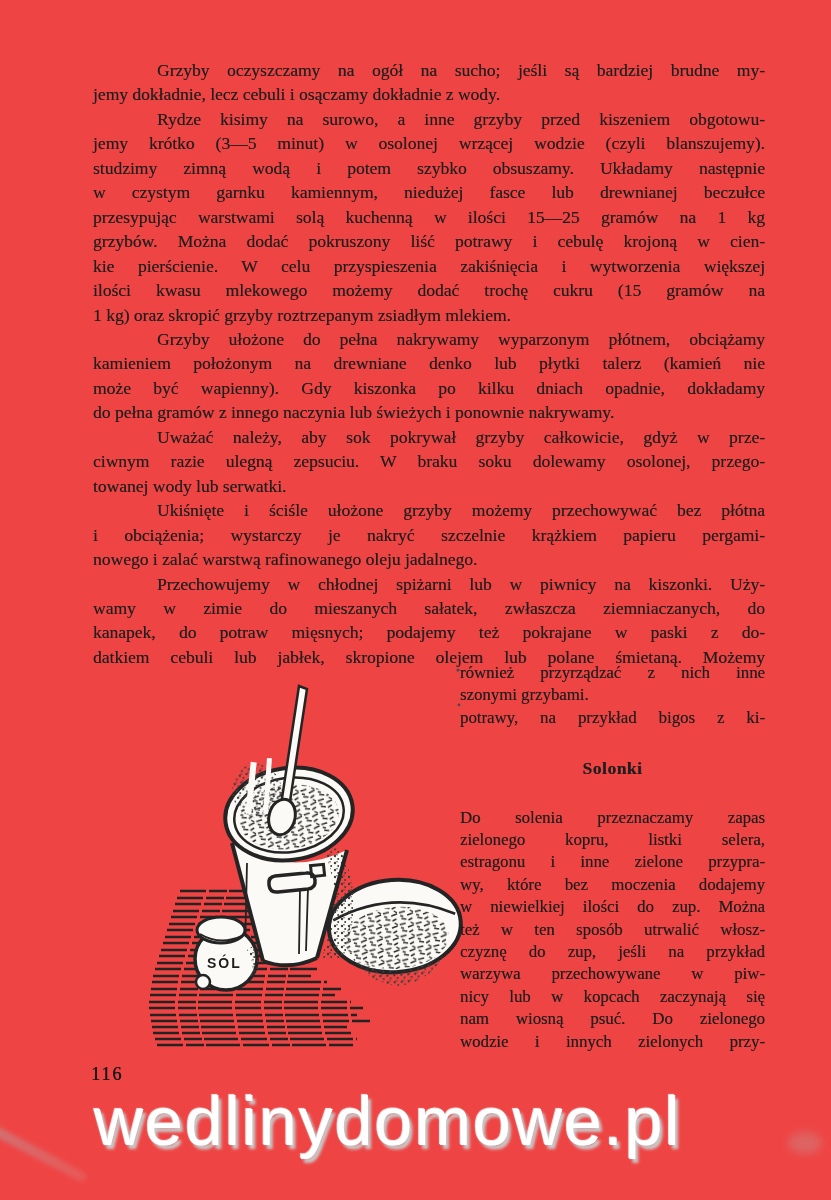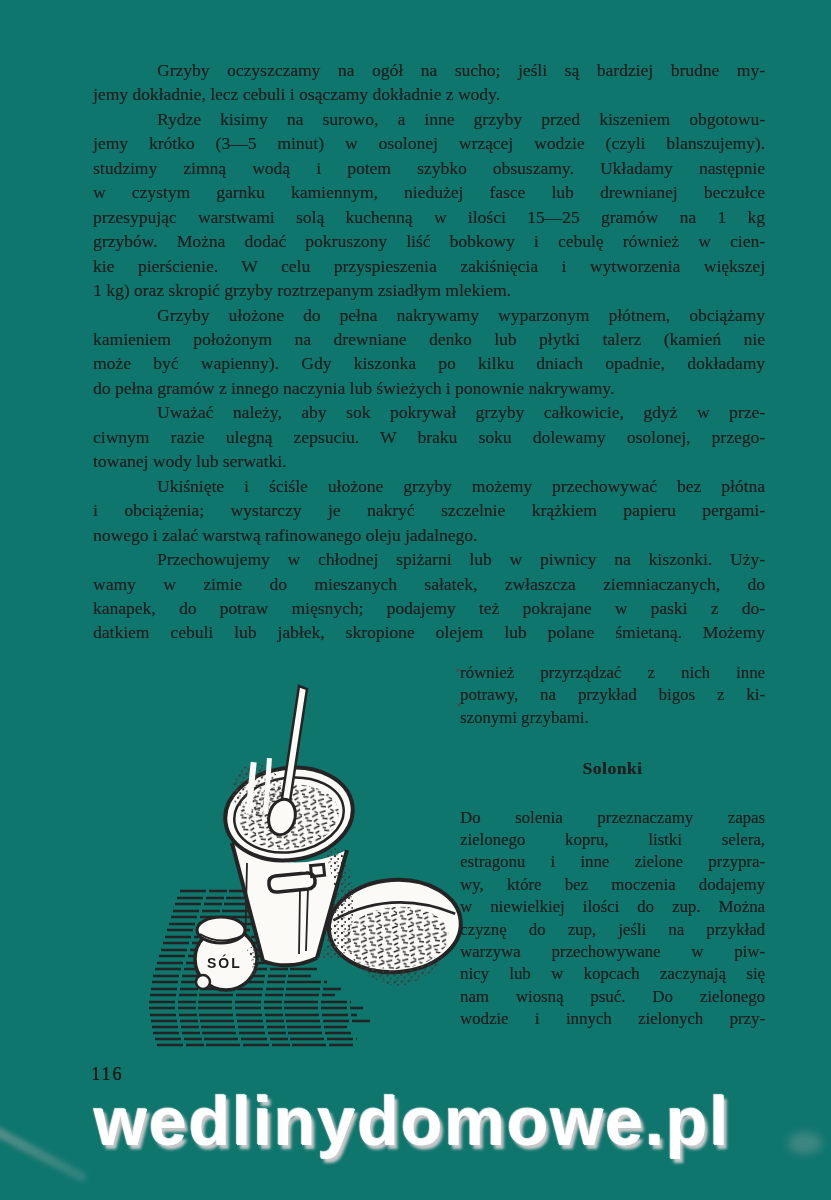--- a/index.html
+++ b/index.html
@@ -1,18 +1,18 @@
 <!DOCTYPE html>
 <html><head>
 <meta charset="utf-8">
 <style>
   html,body { margin:0; padding:0; }
   .page {
     position:relative; width:831px; height:1200px;
-    background:#0f766e; overflow:hidden;
+    background:#ef4444; overflow:hidden;
     font-family:"Liberation Serif", serif;
     color:#1e1e1e;
   }
   
   .main-text {
     position:absolute; left:93px; top:58px; width:672px;
     font-size:17.5px; line-height:24.45px;
     text-shadow:0.3px 0.3px 0 rgba(25,25,25,.55);
   }
   .para { margin:0; }
@@ -35,21 +35,21 @@
   .figure { position:absolute; left:95px; top:658px; width:372px; height:400px; }
   
   .page-number {
     position:absolute; left:91px; top:1064px;
     font-weight:normal; font-size:18px; letter-spacing:2px; color:#1a1a1a;
     text-shadow:0.4px 0.4px 0 #1a1a1a;
   }
   
   .watermark {
     position:absolute; left:94px; top:1082px;
-    font-family:"Liberation Sans", sans-serif; font-weight:bold;
+    font-family:"Liberation Sans", sans-serif; font-weight:normal;
     font-size:68px; letter-spacing:2px; color:#ffffff;
     text-shadow:3px 4px 3px #c9c9c9, -1px -1px 1px #efefef, 0 0 1px #e3e3e3;
     white-space:nowrap; user-select:none;
   }
   
   .artifact-streak {
     position:absolute; left:-18px; top:1148px; width:110px; height:10px;
     background:linear-gradient(90deg, rgba(170,170,170,.45), rgba(200,200,200,.15));
     transform:rotate(28deg); border-radius:6px; filter:blur(2px);
   }
@@ -67,22 +67,23 @@
     <div class="para">
       <div class="ln ind">Grzyby oczyszczamy na ogół na sucho; jeśli są bardziej brudne my-</div>
       <div class="ln end">jemy dokładnie, lecz cebuli i osączamy dokładnie z wody.</div>
     </div>
     <div class="para">
       <div class="ln ind">Rydze kisimy na surowo, a inne grzyby przed kiszeniem obgotowu-</div>
       <div class="ln">jemy krótko (3—5 minut) w osolonej wrzącej wodzie (czyli blanszujemy).</div>
       <div class="ln">studzimy zimną wodą i potem szybko obsuszamy. Układamy następnie</div>
       <div class="ln">w czystym garnku kamiennym, niedużej fasce lub drewnianej beczułce</div>
       <div class="ln">przesypując warstwami solą kuchenną w ilości 15—25 gramów na 1 kg</div>
-      <div class="ln">grzybów. Można dodać pokruszony liść bobkowy i cebulę również w cien-</div>
+      <div class="ln">grzybów. Można dodać pokruszony liść potrawy i cebulę krojoną w cien-</div>
       <div class="ln">kie pierścienie. W celu przyspieszenia zakiśnięcia i wytworzenia większej</div>
+      <div class="ln">ilości kwasu mlekowego możemy dodać trochę cukru (15 gramów na</div>
       <div class="ln end">1 kg) oraz skropić grzyby roztrzepanym zsiadłym mlekiem.</div>
     </div>
     <div class="para">
       <div class="ln ind">Grzyby ułożone do pełna nakrywamy wyparzonym płótnem, obciążamy</div>
       <div class="ln">kamieniem położonym na drewniane denko lub płytki talerz (kamień nie</div>
       <div class="ln">może być wapienny). Gdy kiszonka po kilku dniach opadnie, dokładamy</div>
       <div class="ln end">do pełna gramów z innego naczynia lub świeżych i ponownie nakrywamy.</div>
     </div>
     <div class="para">
       <div class="ln ind">Uważać należy, aby sok pokrywał grzyby całkowicie, gdyż w prze-</div>
@@ -156,30 +157,31 @@
       </g>
 
       <circle cx="363" cy="12" r="1.6" fill="#4a4a4a"></circle>
       <circle cx="364" cy="47" r="1.4" fill="#4a4a4a"></circle>
     </svg>
   </div>
 
   <div class="right-col">
     <div class="para">
       <div class="rln">również przyrządzać z nich inne</div>
+      <div class="rln end">szonymi grzybami.</div>
       <div class="rln">potrawy, na przykład bigos z ki-</div>
-      <div class="rln end">szonymi grzybami.</div>
     </div>
     <div class="col-heading">Solonki</div>
     <div class="para">
       <div class="rln rind">Do solenia przeznaczamy zapas</div>
       <div class="rln">zielonego kopru, listki selera,</div>
       <div class="rln">estragonu i inne zielone przypra-</div>
       <div class="rln">wy, które bez moczenia dodajemy</div>
       <div class="rln">w niewielkiej ilości do zup. Można</div>
+      <div class="rln">też w ten sposób utrwalić włosz-</div>
       <div class="rln">czyznę do zup, jeśli na przykład</div>
       <div class="rln">warzywa przechowywane w piw-</div>
       <div class="rln">nicy lub w kopcach zaczynają się</div>
       <div class="rln">nam wiosną psuć. Do zielonego</div>
       <div class="rln">wodzie i innych zielonych przy-</div>
     </div>
   </div>
 
   <div class="page-number">116</div>
   <div class="watermark">wedlinydomowe.pl</div>

